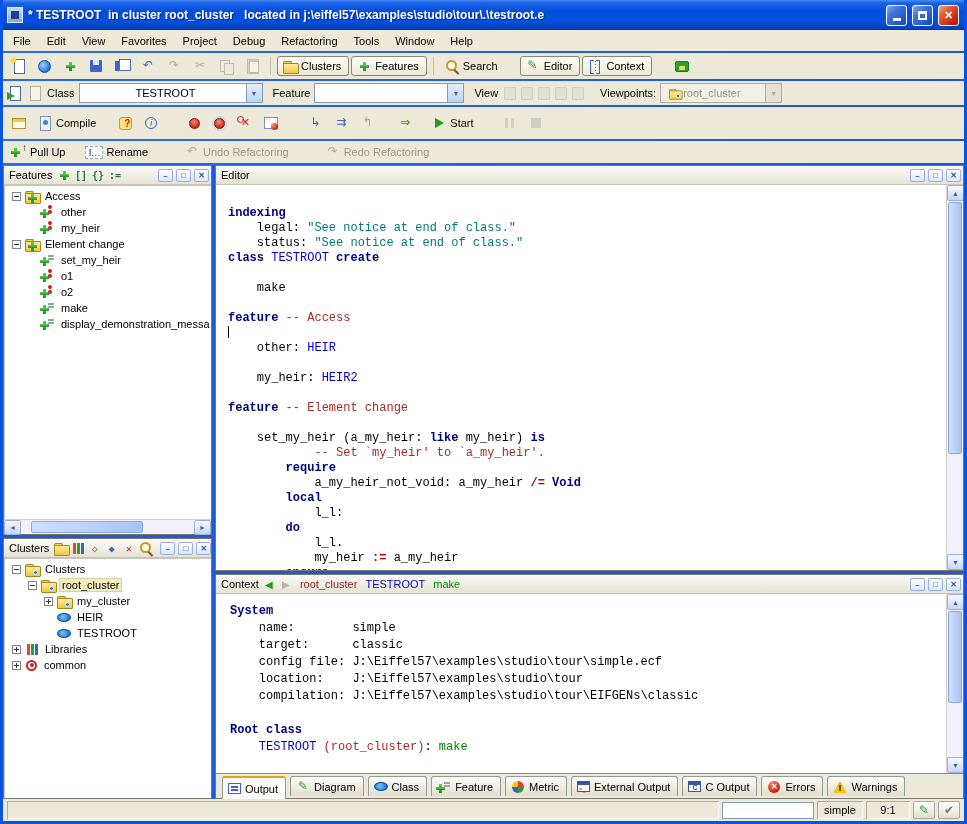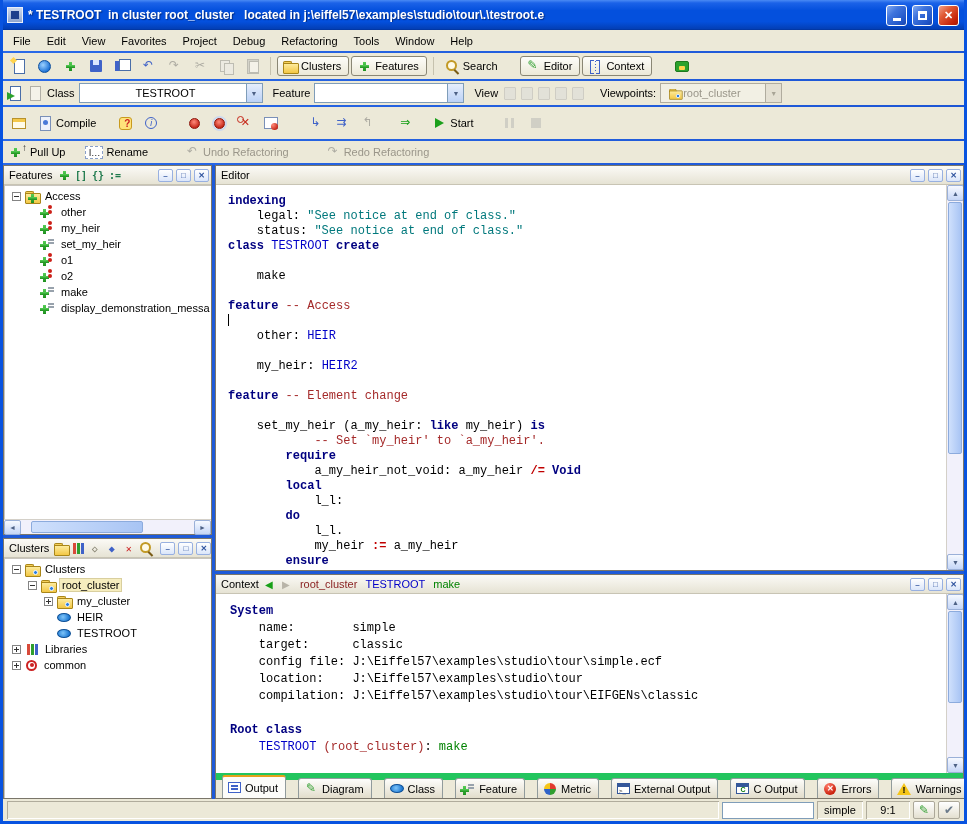--- a/index.html
+++ b/index.html
@@ -131,21 +131,21 @@
   .trow .tlabel{padding:0 2px;}
   .trow.sel .tlabel{background:#f6edbe;border:1px solid #d9cf9e;}
   .exp{width:9px;height:9px;flex:none;border:1px solid #848484;background:#fff;position:relative;}
   .exp::before{content:"";position:absolute;left:1px;top:3px;width:5px;height:1px;background:#333;}
   .exp.plus::after{content:"";position:absolute;left:3px;top:1px;width:1px;height:5px;background:#333;}
   .exp.none{visibility:hidden;}
   .tree{padding:3px 0 0 4px;font-size:11px;}
   
   .ebody{display:flex;min-height:0;}
   .codepane{flex:1;overflow:hidden;font-family:"Liberation Mono","DejaVu Sans Mono",monospace;font-size:12px;white-space:pre;background:#fff;}
-  .ed .codepane{line-height:15px;padding:9px 0 0 12px;}
+  .ed .codepane{line-height:15px;padding:21px 0 0 12px;}
   .cx .codepane{line-height:17px;padding:9px 0 0 14px;}
   .sg-kw{color:var(--keyword);font-weight:bold;}
   .sg-cls{color:var(--class-name);}
   .sg-str{color:var(--string);}
   .sg-cmt{color:var(--comment);}
   .sg-op{color:var(--operator);font-weight:bold;}
   .sg-grn{color:var(--feature-green);}
   .caret{display:inline-block;width:1px;height:12px;background:#000;vertical-align:-2px;}
   
   .vscroll{width:17px;flex:none;display:flex;flex-direction:column;background:#f2f1fb;border-left:1px solid #d4d0c8;}
@@ -156,21 +156,21 @@
   .sb-track{flex:1;position:relative;}
   .sb-thumb{position:absolute;background:linear-gradient(90deg,#cfe0fc,#a8c4f4);border:1px solid #8cabdd;border-radius:2px;}
   .vscroll .sb-thumb{left:1px;right:1px;}
   .hscroll .sb-thumb{top:1px;bottom:1px;}
   
   .crumb{margin-right:8px;}
   .c-clu{color:var(--crumb-cluster);} .c-cls{color:var(--class-name);} .c-grn{color:var(--feature-green);}
   .nav-arrow{font-size:10px;width:14px;text-align:center;flex:none;}
   .nav-arrow.on{color:#18a018;} .nav-arrow.off{color:#b8b4a8;}
   
-  .tabsbar{flex:none;display:flex;align-items:flex-end;gap:12px;padding:2px 2px 0 6px;height:25px;background:#ece9d8;border-top:7px solid #22c55e;}
+  .tabsbar{flex:none;display:flex;gap:4px;padding:2px 2px 0 6px;height:25px;background:#ece9d8;border-top:1px solid #22c55e;}
   .tab{display:flex;align-items:center;gap:3px;padding:0 7px 0 4px;border:1px solid #919b9c;border-bottom:none;
     border-radius:3px 3px 0 0;background:linear-gradient(#fdfdfb,#e2ddcb);height:20px;white-space:nowrap;}
   .tab.sel{background:#fcfcf9;height:23px;border-top:2px solid #e5a01a;position:relative;z-index:2;}
   
   .statusbar{height:22px;flex:none;display:flex;align-items:center;gap:3px;padding:2px 4px;background:#ece9d8;}
   .scell{height:18px;box-shadow:inset 1px 1px 0 #b0ac9c,inset -1px -1px 0 #fff;display:flex;align-items:center;justify-content:center;padding:0 6px;}
   .scell.grow{flex:1;}
   .sinput{width:92px;height:17px;border:1px solid #7f9db9;font-size:11px;padding:0 3px;font-family:"Liberation Sans",sans-serif;}
   .sbtn{width:22px;height:18px;flex:none;display:flex;align-items:center;justify-content:center;border:1px solid #aca899;border-radius:2px;background:linear-gradient(#fff,#e4e0d0);font-size:11px;}
 </style>
@@ -428,20 +428,27 @@
               <span class="tlabel">other</span>
             </div>
             <div class="trow" style="padding-left: 20px;">
               <span class="exp none"></span>
               <span class="ic ic-attr">
                 <span class="cross"></span>
                 <span class="redmark"></span>
               </span>
               <span class="tlabel">my_heir</span>
             </div>
+            <div class="trow" style="padding-left: 4px;">
+              <span class="exp minus"></span>
+              <span class="ic ic-folder-plus">
+                <span class="cross"></span>
+              </span>
+              <span class="tlabel">Element change</span>
+            </div>
             <div class="trow" style="padding-left: 20px;">
               <span class="exp none"></span>
               <span class="ic ic-routine">
                 <span class="cross"></span>
                 <span class="eqmark"></span>
               </span>
               <span class="tlabel">set_my_heir</span>
             </div>
             <div class="trow" style="padding-left: 20px;">
               <span class="exp none"></span>

